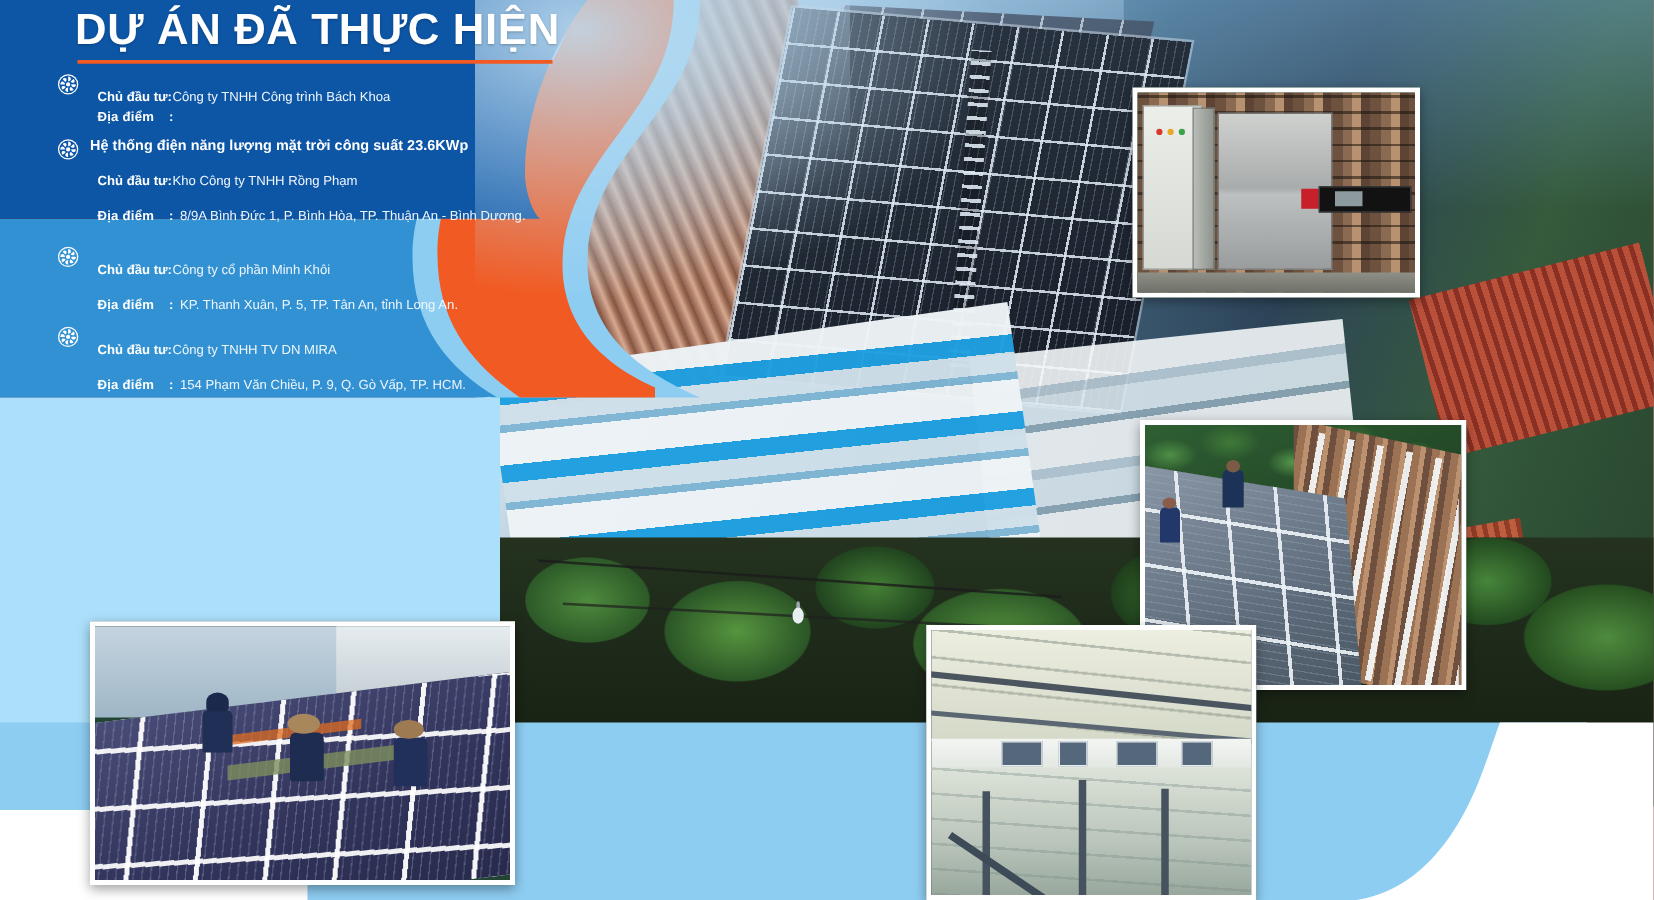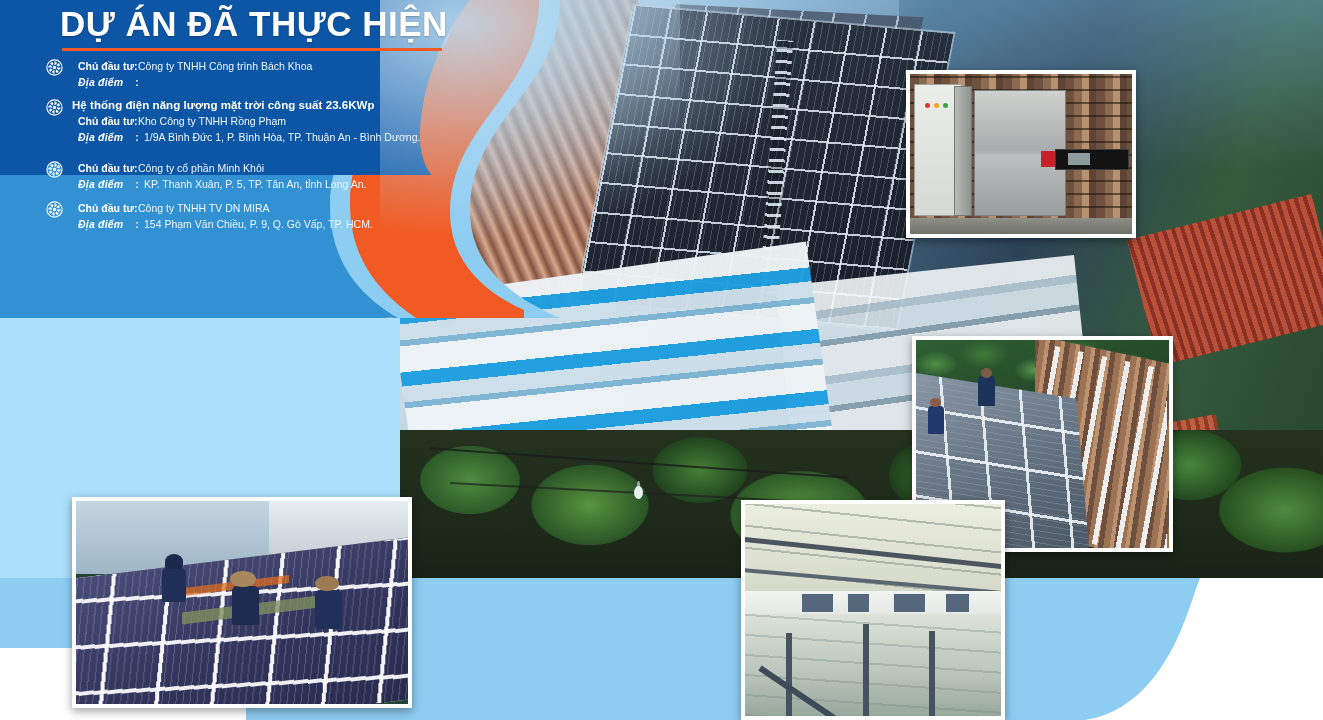--- a/index.html
+++ b/index.html
@@ -196,30 +196,31 @@
     align-items:baseline;
     line-height:16px;
     padding-left:6px;
   }
   .kv .k{
     color:#ffffff;
     font-size:10.5px;
     font-weight:bold;
     white-space:nowrap;
   }
-  .kv .k.loc{letter-spacing:.2px;font-style:italic;}
+  .kv .k.loc{letter-spacing:.2px;}
   .kv .sep{
     color:#ffffff;font-size:10.5px;font-weight:bold;
     width:14px;text-align:center;flex:none;
   }
   .kv .v{
     color:#eef6fd;
     font-size:10.5px;
     font-weight:normal;
     white-space:nowrap;
+    margin-top:12px;
   }
   .kv .k.inv{width:60px;flex:none;}
   .kv .k.loca{width:52px;flex:none;}
   .gap{height:7px;}
 
   
   .inset{
     position:absolute;
     border:4px solid #ffffff;
     box-shadow:0 3px 9px rgba(0,0,0,.38);
@@ -548,21 +549,21 @@
           </svg>
         </span>
         <div class="entry-head">Hệ thống điện năng lượng mặt trời công suất 23.6KWp</div>
         <div class="kv">
           <span class="k inv">Chủ đầu tư:</span>
           <span class="v">Kho Công ty TNHH Rồng Phạm</span>
         </div>
         <div class="kv">
           <span class="k loca loc">Địa điểm</span>
           <span class="sep">:</span>
-          <span class="v">1/9A Bình Đức 1, P. Bình Hòa, TP. Thuận An - Bình Dương.</span>
+          <span class="v">8/9A Bình Đức 1, P. Bình Hòa, TP. Thuận An - Bình Dương.</span>
         </div>
       </div>
 
       <div class="gap"></div>
 
       <div class="entry">
         <span class="sun-icon">
           <svg viewBox="0 0 24 24" width="17" height="17" xmlns="http://www.w3.org/2000/svg">
             <circle cx="12" cy="12" r="11.5" fill="#ffffff"></circle>
             <circle cx="12" cy="12" r="10" fill="#3191d3"></circle>

